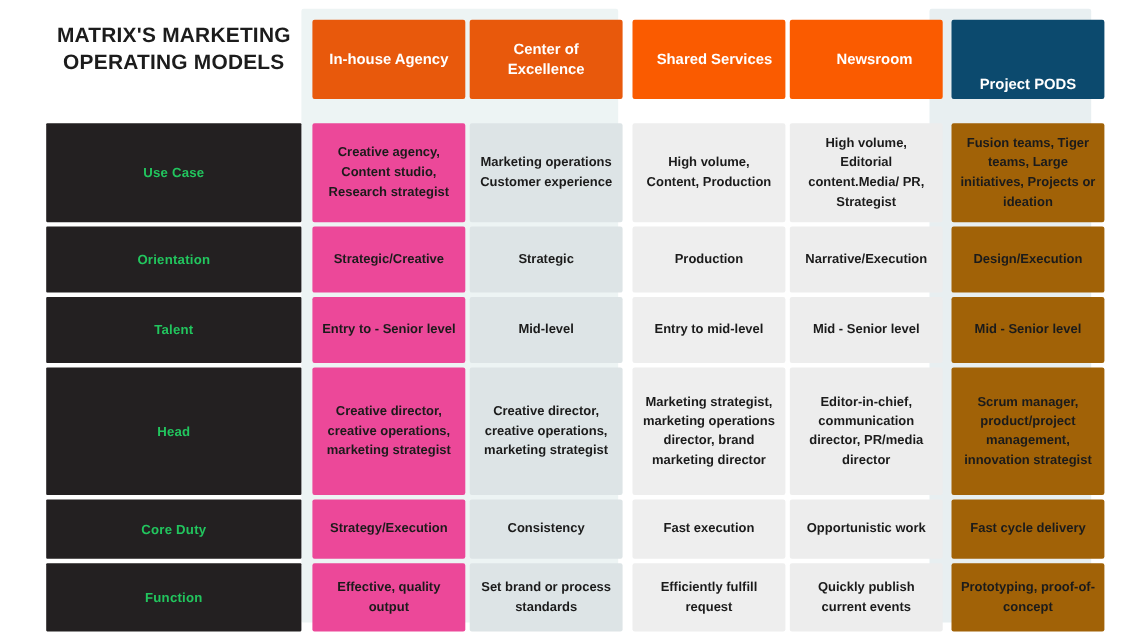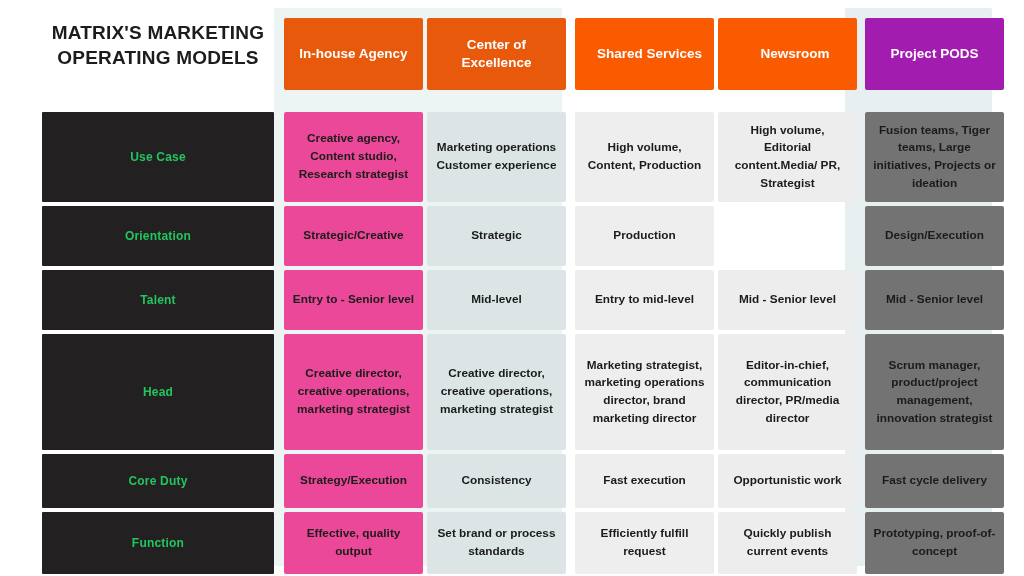--- a/index.html
+++ b/index.html
@@ -101,21 +101,21 @@
     font-weight: bold;
     line-height: 1.5;
     color: #1b1b1b;
     padding: 4px 8px;
     border-radius: 2px;
   }
   .cell-c1 { grid-column: 4 / 5;  background: #ec4899; }
   .cell-c2 { grid-column: 6 / 7;  background: #dde4e6; }
   .cell-c3 { grid-column: 8 / 9;  background: #eeeeee; }
   .cell-c4 { grid-column: 10 / 11; background: #ededed; }
-  .cell-c5 { grid-column: 12 / 13; background: #737373; }
+  .cell-c5 { grid-column: 12 / 13; background: #a16207; }
 
   .r1 { grid-row: 4 / 5; }
   .r2 { grid-row: 6 / 7; }
   .r3 { grid-row: 8 / 9; }
   .r4 { grid-row: 10 / 11; }
   .r5 { grid-row: 12 / 13; }
   .r6 { grid-row: 14 / 15; }
 </style>
 </head>
 <body>
@@ -134,35 +134,36 @@
       </div>
     <div class="hdr hdr-c2" style="background: rgb(232, 89, 12);">
         <span>Center of Excellence</span>
       </div>
     <div class="hdr hdr-c3" style="background: rgb(250, 91, 0);">
         <span>Shared Services</span>
       </div>
     <div class="hdr hdr-c4" style="background: rgb(250, 91, 0);">
         <span>Newsroom</span>
       </div>
-    <div class="hdr hdr-c5" style="background: #a21caf;">
+    <div class="hdr hdr-c5" style="background: #0c4a6e; align-items: flex-end;">
         <span>Project PODS</span>
       </div>
 
     <div class="rowlabel r1">Use Case</div>
     <div class="cell cell-c1 r1">Creative agency, Content studio, Research strategist</div>
     <div class="cell cell-c2 r1">Marketing operations Customer experience</div>
     <div class="cell cell-c3 r1">High volume, Content, Production</div>
     <div class="cell cell-c4 r1">High volume, Editorial content.Media/ PR, Strategist</div>
     <div class="cell cell-c5 r1">Fusion teams, Tiger teams, Large initiatives, Projects or ideation</div>
 
     <div class="rowlabel r2">Orientation</div>
     <div class="cell cell-c1 r2">Strategic/Creative</div>
     <div class="cell cell-c2 r2">Strategic</div>
     <div class="cell cell-c3 r2">Production</div>
+    <div class="cell cell-c4 r2">Narrative/Execution</div>
     <div class="cell cell-c5 r2">Design/Execution</div>
 
     <div class="rowlabel r3">Talent</div>
     <div class="cell cell-c1 r3">Entry to - Senior level</div>
     <div class="cell cell-c2 r3">Mid-level</div>
     <div class="cell cell-c3 r3">Entry to mid-level</div>
     <div class="cell cell-c4 r3">Mid - Senior level</div>
     <div class="cell cell-c5 r3">Mid - Senior level</div>
 
     <div class="rowlabel r4">Head</div>

